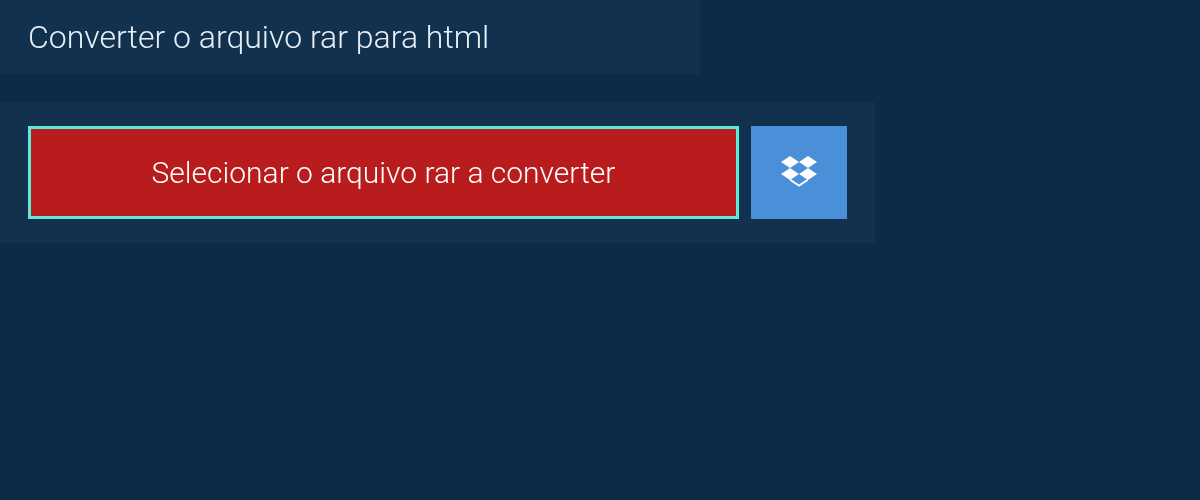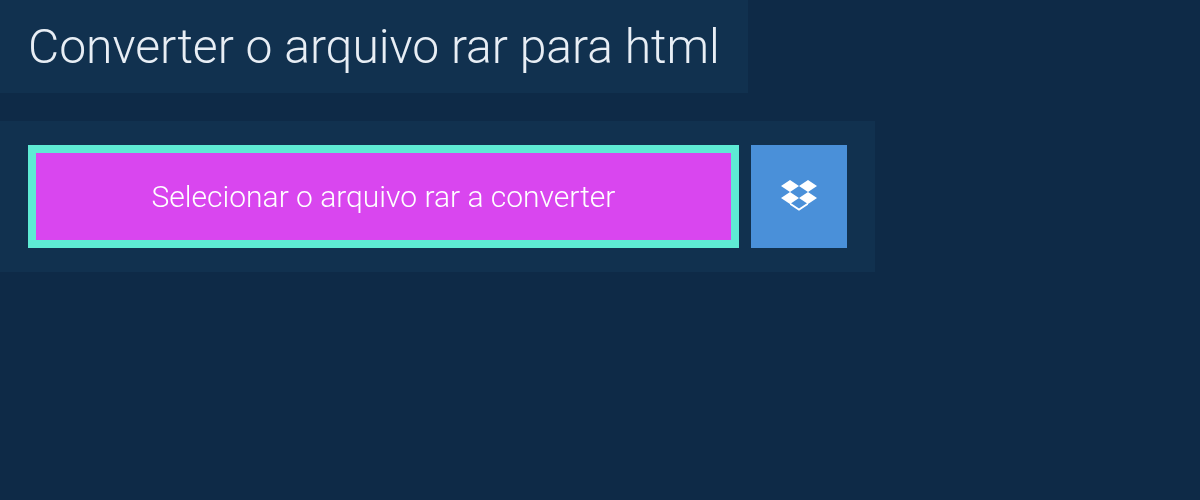--- a/index.html
+++ b/index.html
@@ -15,36 +15,36 @@
       overflow: hidden;
     }
     .header-bar {
       background: #11314f;
       padding: 18px 28px;
       display: inline-block;
       min-width: 700px;
     }
     .header-title {
       color: #e8eef5;
-      font-size: 48px;
+      font-size: 32px;
       font-weight: 300;
     }
     .panel {
       background: #11314f;
       margin-top: 28px;
       padding: 24px 28px;
       width: 875px;
     }
     .button-row {
       display: flex;
       gap: 12px;
     }
     .select-button {
-      background: #d946ef;
-      border: 8px solid #5eead4;
+      background: #b91c1c;
+      border: 3px solid #5eead4;
       color: #ffffff;
       font-size: 30px;
       font-weight: 300;
       padding: 26px 32px;
       flex: 1;
       cursor: pointer;
       text-align: center;
     }
     .dropbox-button {
       background: #4a90d9;

